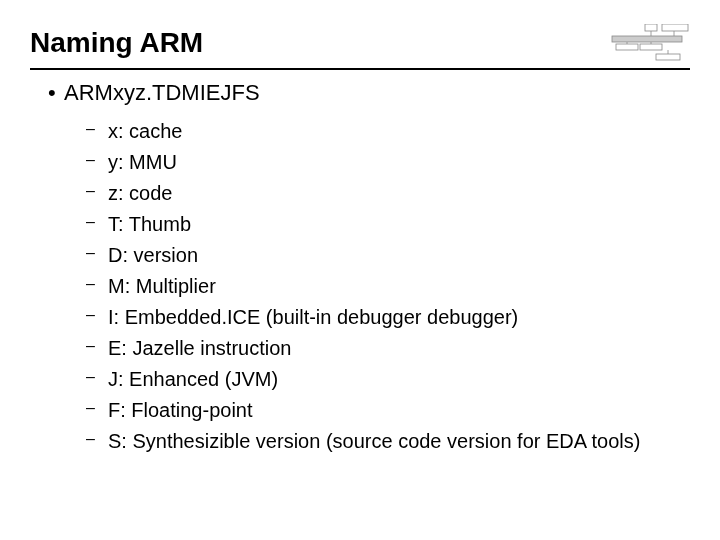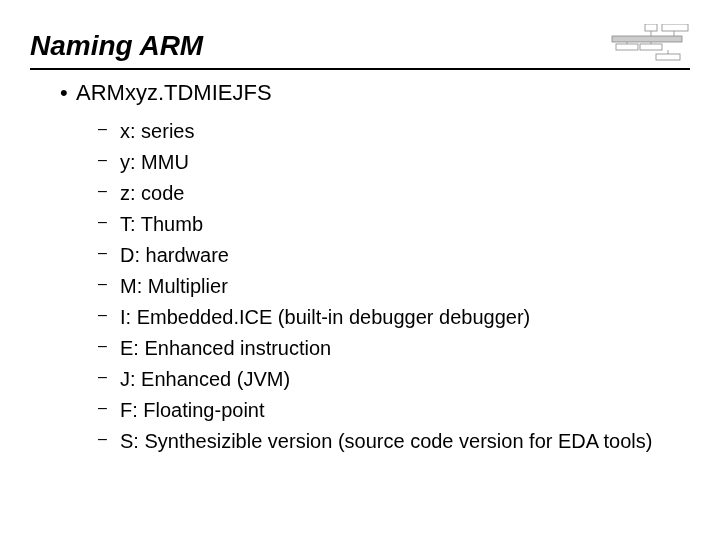--- a/index.html
+++ b/index.html
@@ -12,41 +12,40 @@
     color: #000;
     overflow: hidden;
   }
   .slide {
     box-sizing: border-box;
     padding: 24px 30px 20px 30px;
   }
   .title-row {
     display: flex;
     justify-content: space-between;
-    align-items: flex-end;
-    font-style: italic;
+    align-items: center;
   }
   .title {
     font-size: 28px;
     font-weight: bold;
     letter-spacing: 0px;
     margin: 0;
   }
   .diagram {
     width: 80px;
     height: 38px;
     position: relative;
   }
   .hr {
     border: none;
     border-top: 2px solid #000;
     margin: 6px 0 10px 0;
   }
   .main {
-    margin-left: 30px;
+    margin-left: 18px;
     font-size: 22px;
     font-weight: normal;
   }
   .main .bullet {
     margin: 4px 0 10px 0;
   }
   .main .bullet .dot {
     display: inline-block;
     width: 16px;
   }
@@ -98,49 +97,49 @@
   </div>
   <hr class="hr">
 
   <div class="main">
     <div class="bullet">
       <span class="dot">•</span><span>ARMxyz.TDMIEJFS</span>
     </div>
     <div class="subs">
       <div class="sub">
           <span class="dash">–</span>
-          <span class="txt">x: series</span>
+          <span class="txt">x: cache</span>
         </div>
       <div class="sub">
           <span class="dash">–</span>
           <span class="txt">y: MMU</span>
         </div>
       <div class="sub">
           <span class="dash">–</span>
           <span class="txt">z: code</span>
         </div>
       <div class="sub">
           <span class="dash">–</span>
           <span class="txt">T: Thumb</span>
         </div>
       <div class="sub">
           <span class="dash">–</span>
-          <span class="txt">D: hardware</span>
+          <span class="txt">D: version</span>
         </div>
       <div class="sub">
           <span class="dash">–</span>
           <span class="txt">M: Multiplier</span>
         </div>
       <div class="sub">
           <span class="dash">–</span>
           <span class="txt">I: Embedded.ICE (built-in debugger debugger)</span>
         </div>
       <div class="sub">
           <span class="dash">–</span>
-          <span class="txt">E: Enhanced instruction</span>
+          <span class="txt">E: Jazelle instruction</span>
         </div>
       <div class="sub">
           <span class="dash">–</span>
           <span class="txt">J: Enhanced (JVM)</span>
         </div>
       <div class="sub">
           <span class="dash">–</span>
           <span class="txt">F: Floating-point</span>
         </div>
       <div class="sub">

